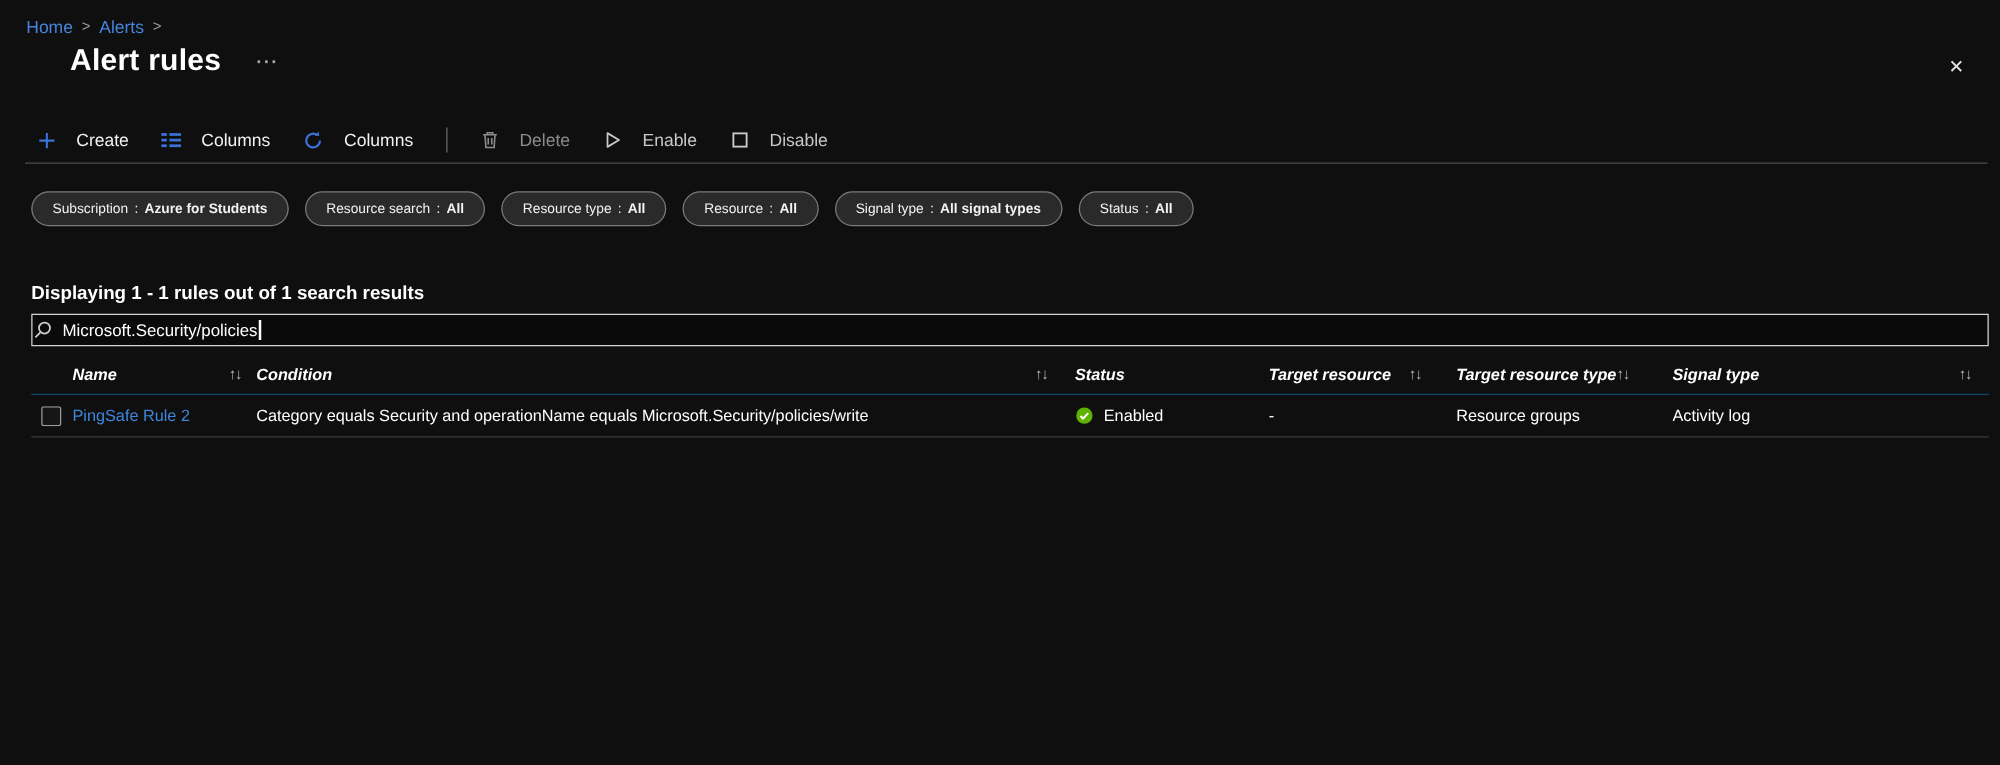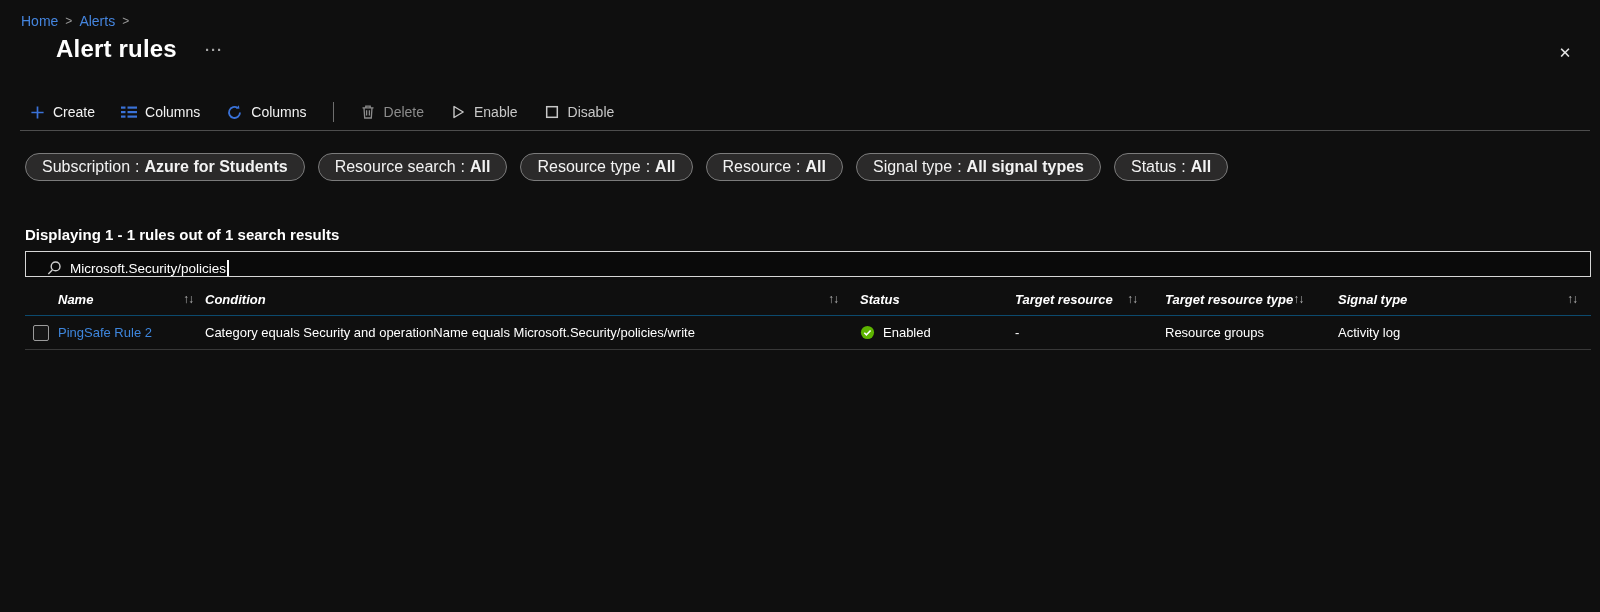--- a/index.html
+++ b/index.html
@@ -28,40 +28,40 @@
 
   
   .title-row{top:35px;left:20px;display:flex;align-items:center;gap:28px;margin-left:36px;}
   .page-title{font-size:24px;font-weight:700;letter-spacing:.2px;}
   .ellipsis{color:#a6a6a6;font-size:15px;font-weight:700;letter-spacing:1px;cursor:pointer;}
   .close-btn{top:42px;left:1554px;width:22px;height:22px;display:flex;align-items:center;justify-content:center;
     color:#e6e6e6;font-size:15px;cursor:pointer;}
 
   
   .toolbar{top:99px;left:30px;display:flex;align-items:center;gap:26px;height:26px;font-size:14px;}
-  .tb-item{display:flex;align-items:center;gap:8px;cursor:pointer;white-space:nowrap;}
+  .tb-item{display:flex;align-items:center;gap:16px;cursor:pointer;white-space:nowrap;}
   .tb-item .lbl{color:#f2f2f2;}
   .tb-item.dim .lbl{color:var(--disabled);}
   .tb-item.semi .lbl{color:var(--muted);}
   .tb-sep{width:1px;height:20px;background:#6e6e6e;}
   .divider{top:130px;left:20px;width:1570px;height:1px;background:#4d4d4d;}
 
   
   .filters{top:153px;left:25px;display:flex;gap:13px;}
   .pill{height:28px;display:flex;align-items:center;padding:0 16px;border:1px solid #7b7b7b;
-    border-radius:14px;background:#2b2a2a;font-size:16px;color:#f2f2f2;cursor:pointer;white-space:nowrap;}
+    border-radius:14px;background:#2b2a2a;font-size:11px;color:#f2f2f2;cursor:pointer;white-space:nowrap;}
   .pill b{margin-left:5px;}
   .pill .plabel{margin-right:5px;}
 
   
   .summary{top:226px;left:25px;font-size:15px;font-weight:700;}
 
   
   .searchbox{top:251px;left:25px;width:1566px;height:26px;border:1px solid #d6d6d6;background:#0a0a0a;
-    display:flex;align-items:flex-end;padding:0 20px;cursor:text;}
+    display:flex;align-items:center;padding:0 0;cursor:text;}
   .searchbox .stext{font-size:13.5px;color:#fff;margin-left:8px;}
   .caret{display:inline-block;width:1.5px;height:16px;background:#fff;margin-left:1px;vertical-align:middle;}
 
   
   .table{top:283px;left:25px;width:1566px;font-size:13px;}
   .thead{display:flex;align-items:center;height:33px;font-weight:700;border-bottom:1px solid #0c4a6e;font-style:italic;}
   .trow{display:flex;align-items:center;height:34px;border-bottom:1px solid #383838;}
   .cell{display:flex;align-items:center;white-space:nowrap;overflow:hidden;}
   .c-check{width:33px;padding-left:8px;}
   .c-name{width:147px;justify-content:space-between;padding-right:12px;}

